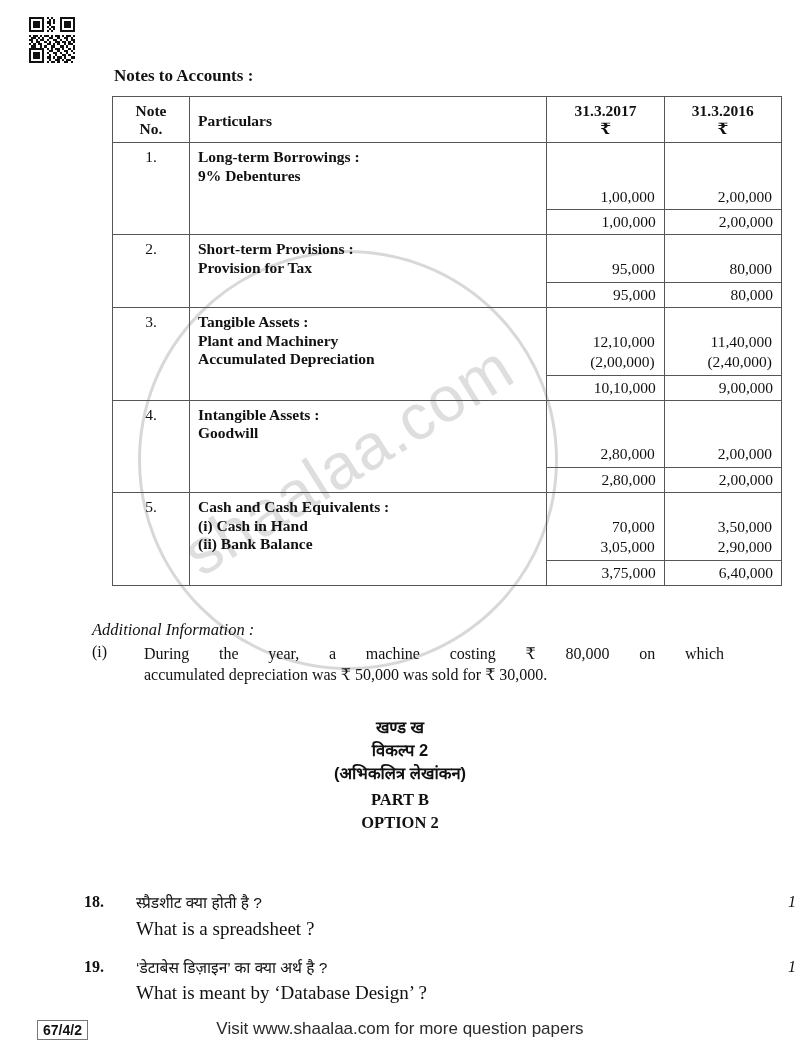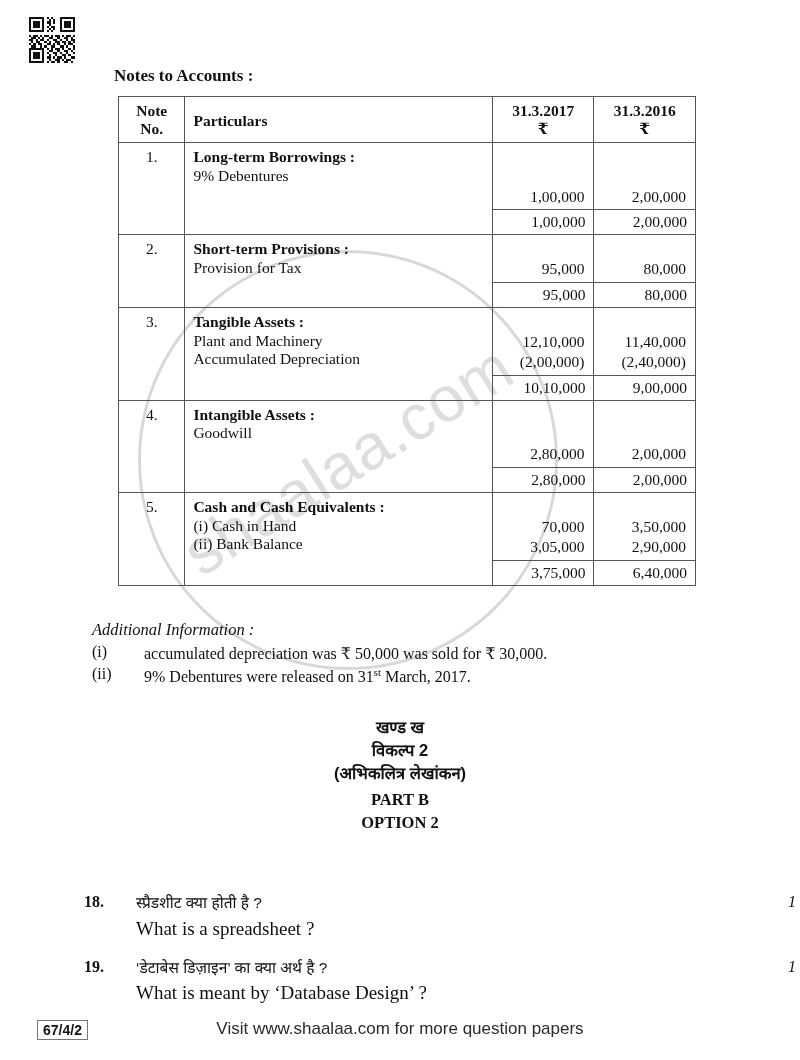--- a/index.html
+++ b/index.html
@@ -49,23 +49,22 @@
   
   .notes-title{
     position:absolute;left:114px;top:66px;
     font-size:17px;font-weight:bold;
   }
 
   
   table.notes{
     position:absolute;left:112px;top:96px;
     border-collapse:collapse;
-    width:578px;
+    width:670px;
     font-size:15.5px;
-    margin-left:6px;
   }
   table.notes td,table.notes th{
     border:1px solid #555;
     padding:0;
     vertical-align:top;
     background:transparent;
   }
   .c-no{width:66px;text-align:center;}
   .c-par{width:310px;}
   .c-amt{width:101px;text-align:right;}
@@ -74,21 +73,21 @@
   .hd .hcell{
     text-align:center;font-size:15.5px;line-height:1.15;
     padding-top:5px;
   }
   .hd .hcell.left{text-align:left;padding-left:8px;padding-top:15px;}
   .hd .hcell.nn{padding-top:5px;}
 
   .noteno{padding-top:5px;font-size:15.5px;}
   .par{padding:5px 6px 6px 8px;line-height:1.2;}
   .par .ttl{font-weight:bold;}
-  .par .sub{font-weight:normal;}
+  .par .sub{font-weight:bold;}
   .amtline{line-height:1.28;padding-right:1px;}
   .amt-cell{padding:0;}
   .amt-main{
     border-bottom:1px solid #555;
     padding:4px 8px 3px 0;
     text-align:right;
   }
   .amt-total{
     padding:3px 8px 3px 0;
     text-align:right;
@@ -448,30 +447,25 @@
           </tr>
         </tbody>
     </table>
 
     <div class="addl">
       <div class="ai-head">Additional Information :</div>
 
       <div class="ai-row">
         <div class="ai-mark">(i)</div>
         <div class="ai-body">
+          <div class="just">During the year, a machine costing ₹ 80,000 on which</div>
           <div class="just2">accumulated depreciation was ₹ 50,000 was sold for ₹ 30,000.</div>
         </div>
       </div>
 
-      <div class="ai-row">
-        <div class="ai-mark">(ii)</div>
-        <div class="ai-body">
-          <div><span>9% Debentures were released on 31</span><sup>st</sup><span> March, 2017.</span></div>
-        </div>
-      </div>
     </div>
 
     <div class="parthead">
       <div class="hi1">खण्ड ख</div>
       <div class="hi2">विकल्प 2</div>
       <div class="hi3">(अभिकलित्र लेखांकन)</div>
       <div class="en1">PART B</div>
       <div class="en2">OPTION 2</div>
     </div>
 

